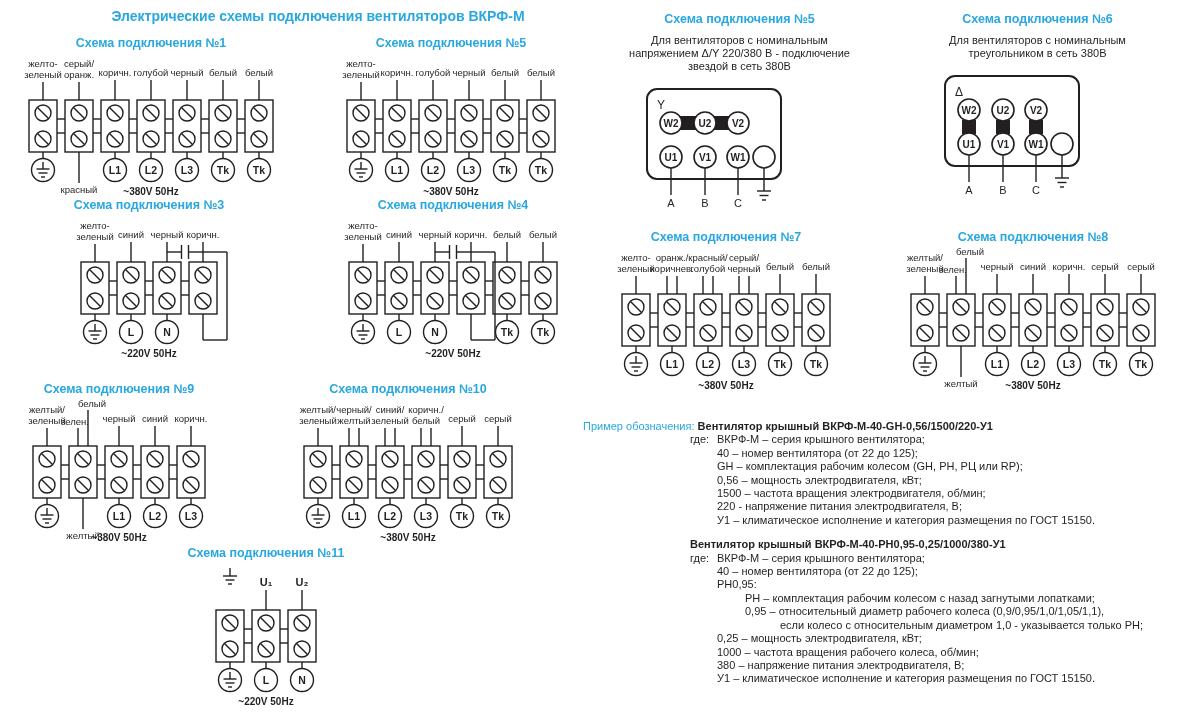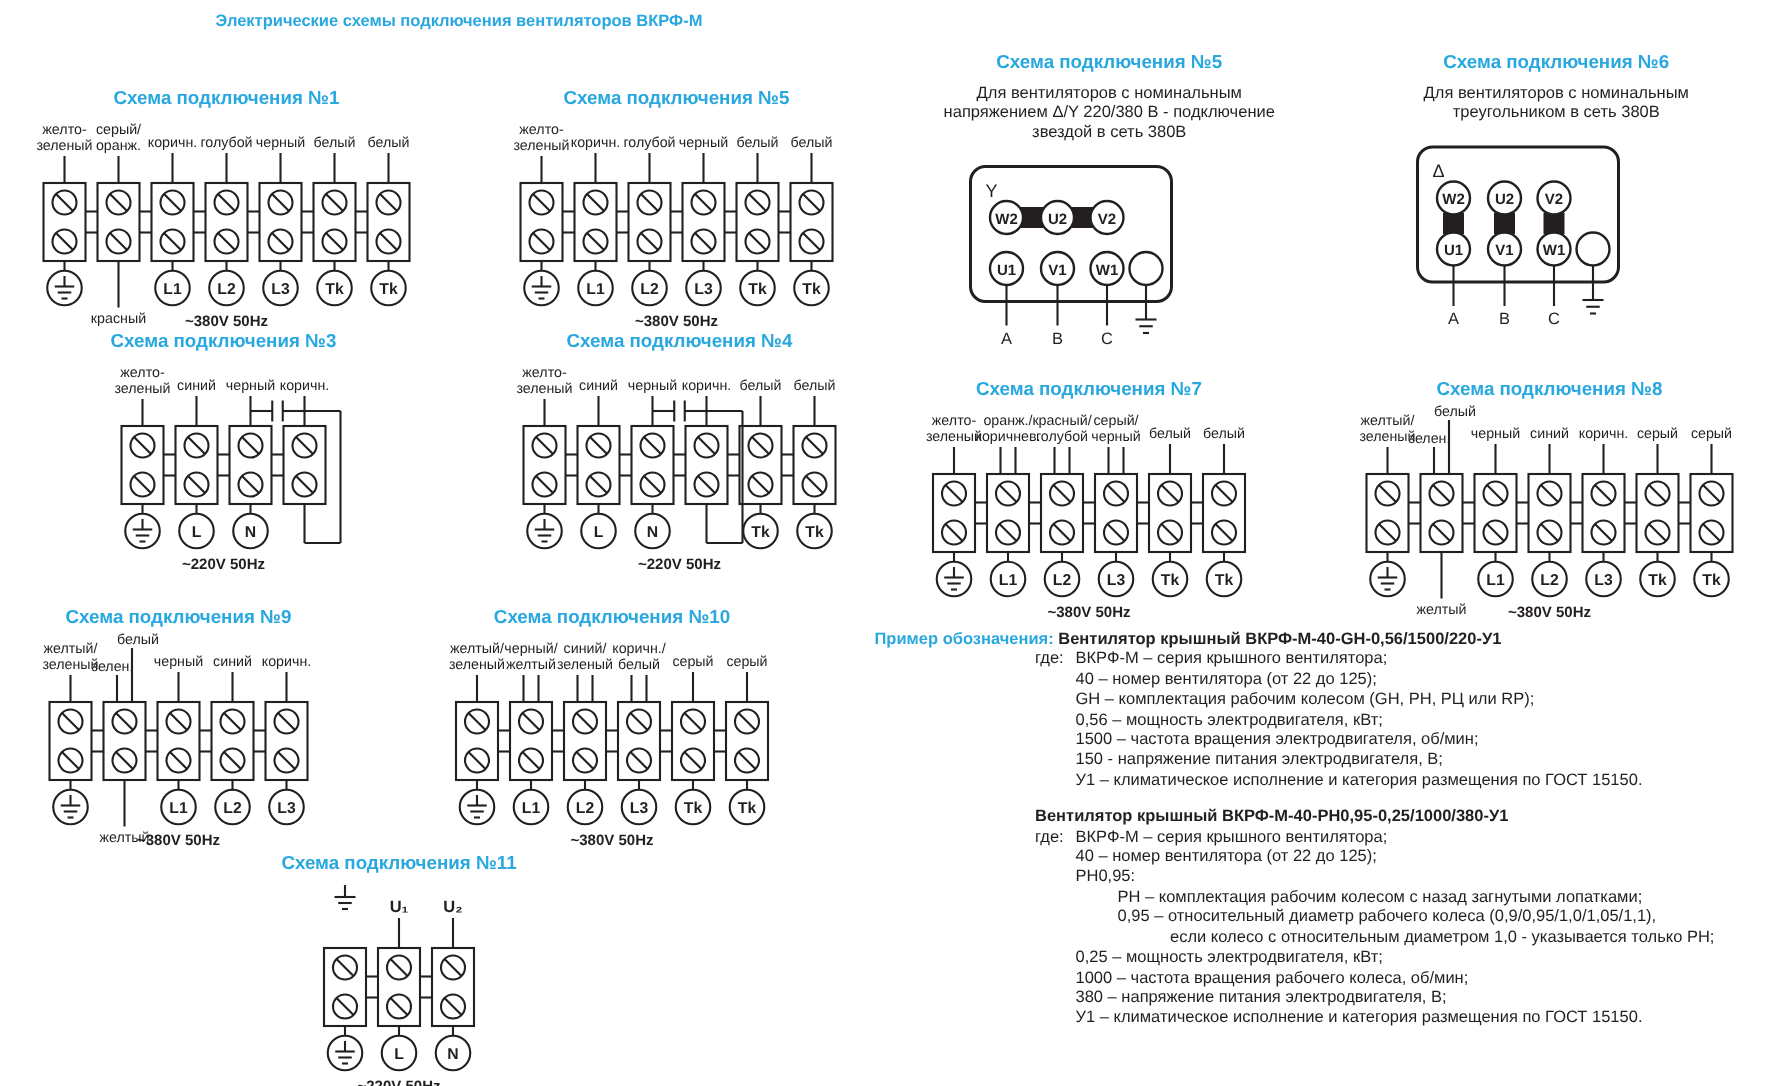--- a/index.html
+++ b/index.html
@@ -1,29 +1,29 @@
 <!DOCTYPE html>
 <html><head>
 <meta charset="utf-8">
 <style>
   html,body{margin:0;padding:0;background:#fff;}
   .page{position:relative;width:1184px;height:724px;background:#fff;overflow:hidden;
         font-family:"Liberation Sans",sans-serif;color:#231f20;}
-  .main-title{position:absolute;left:0;top:8px;width:612px;text-align:center;
-        font-size:11px;font-weight:bold;color:#29a8e0;}
-  .sch{position:absolute;margin-top:22px;}
+  .main-title{position:absolute;left:12px;top:8px;width:612px;text-align:center;
+        font-size:14px;font-weight:bold;color:#29a8e0;}
+  .sch{position:absolute;}
   .sch h3{margin:0;font-size:12.5px;font-weight:bold;color:#29a8e0;
         position:relative;width:max-content;left:50%;transform:translateX(-50%);white-space:nowrap;}
   .sch .diagram{margin-top:4px;}
   .sch svg{display:block;overflow:visible;}
   .motor .desc{margin-top:8px;font-size:11px;line-height:13px;text-align:center;color:#231f20;}
   .motor .diagram{margin-top:10px;}
   #example{position:absolute;left:583px;top:420px;width:601px;font-size:11px;line-height:13.4px;color:#231f20;}
   .exblock{position:relative;margin-bottom:11px;}
-  .lead{color:#29a8e0;font-weight:bold;}
+  .lead{color:#29a8e0;font-weight:normal;}
   .btitle{font-weight:bold;}
   .b2 .btitle{margin-left:107px;}
   .exitems{margin-left:134px;position:relative;}
   .gde{position:absolute;left:-27px;top:0;}
   .exline{white-space:nowrap;}
   .ind1{margin-left:28px;}
   .ind2{margin-left:63px;}
 </style>
 </head>
 <body>
@@ -1056,21 +1056,21 @@
   <div id="example">
     <div class="exblock">
       <div class="exline"><span class="lead">Пример обозначения:</span> <span class="btitle">Вентилятор крышный ВКРФ-М-40-GH-0,56/1500/220-У1</span></div>
       <div class="exitems">
           <span class="gde">где:</span>
           <div class="exline">ВКРФ-М – серия крышного вентилятора;</div>
           <div class="exline">40 – номер вентилятора (от 22 до 125);</div>
           <div class="exline">GH – комплектация рабочим колесом (GH, РН, РЦ или RP);</div>
           <div class="exline">0,56 – мощность электродвигателя, кВт;</div>
           <div class="exline">1500 – частота вращения электродвигателя, об/мин;</div>
-          <div class="exline">150 - напряжение питания электродвигателя, В;</div>
+          <div class="exline">220 - напряжение питания электродвигателя, В;</div>
           <div class="exline">У1 – климатическое исполнение и категория размещения по ГОСТ 15150.</div>
         </div>
     </div>
     <div class="exblock b2">
       <div class="exline"><span class="btitle">Вентилятор крышный ВКРФ-М-40-РН0,95-0,25/1000/380-У1</span></div>
       <div class="exitems">
           <span class="gde">где:</span>
           <div class="exline">ВКРФ-М – серия крышного вентилятора;</div>
           <div class="exline">40 – номер вентилятора (от 22 до 125);</div>
           <div class="exline">РН0,95:</div>

